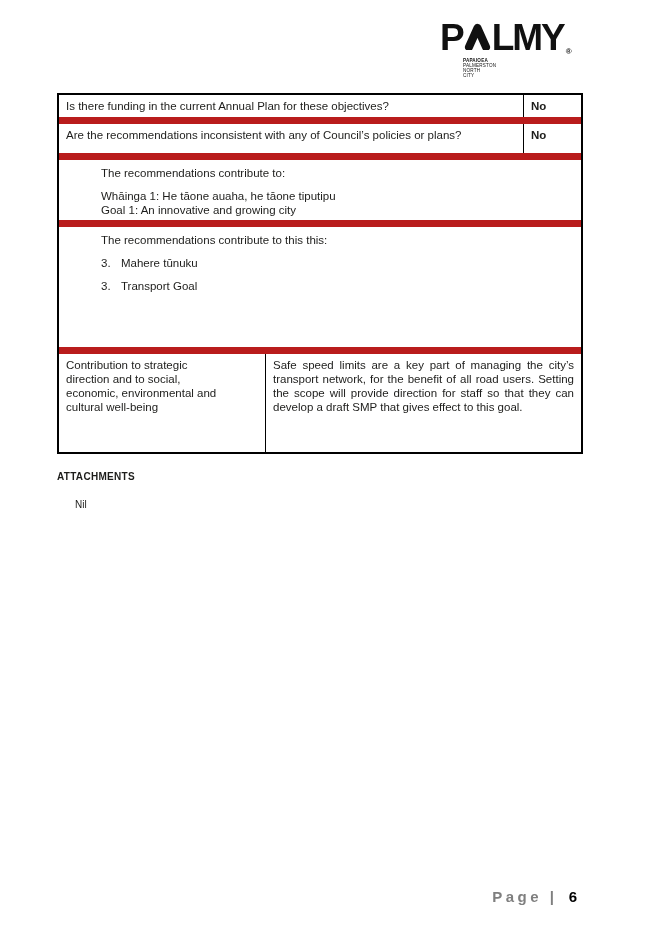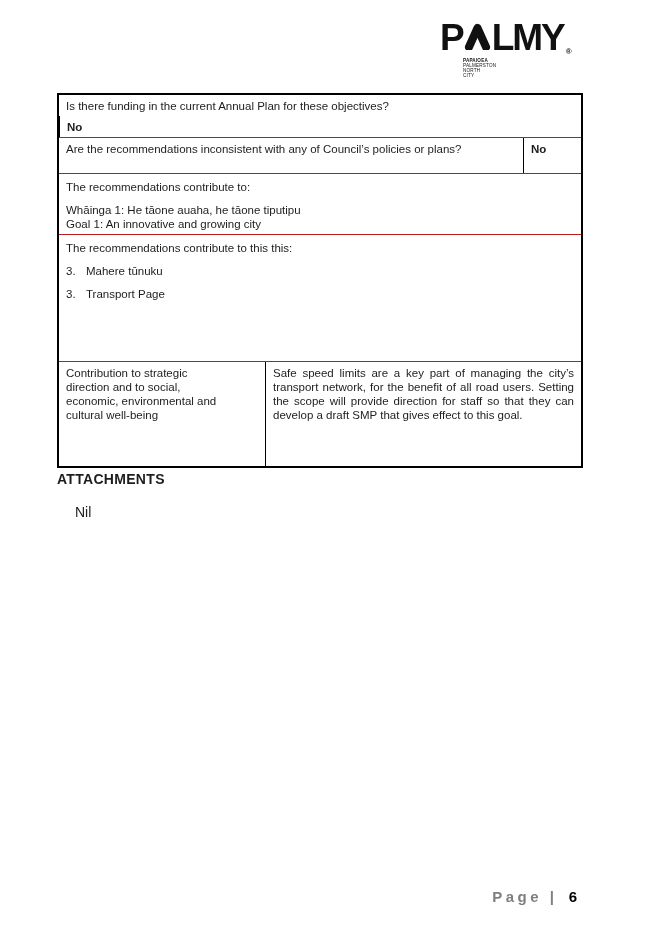--- a/index.html
+++ b/index.html
@@ -61,37 +61,37 @@
     width: 526px;
     box-sizing: border-box;
     border: 2px solid #000000;
     font-size: 11.5px;
     line-height: 14px;
   }
   .t-row {
     display: flex;
     box-sizing: border-box;
   }
-  .t-row + .t-row { border-top: 1px solid #b91c1c; }
+  .t-row + .t-row { border-top: 7px solid #b91c1c; }
   .cell {
     box-sizing: border-box;
     padding: 4px 7px 3px 7px;
   }
   .cell.q { flex: 1; text-align: justify; text-align-last: left; }
   .cell.a {
     width: 58px;
     border-left: 1px solid #000000;
     font-weight: 700;
   }
-  .row-1 { min-height: 22px; flex-direction: column; }
+  .row-1 { min-height: 22px; }
   .row-2 { min-height: 36px; }
   .row-3 { min-height: 57px; }
   .row-4 { min-height: 127px; }
   .row-5 { min-height: 105px; }
-  .cell.full { width: 100%; }
+  .cell.full { width: 100%; margin-left: 35px; }
   .cell .para { margin: 2px 0 9px 0; }
   .cell .line { margin: 0; }
   .list-item {
     display: flex;
     margin: 0 0 9px 0;
   }
   .list-item .num { width: 20px; flex: 0 0 20px; }
   .just {
     text-align: justify;
     text-align-last: left;
@@ -104,21 +104,21 @@
   .cell.right-wide {
     flex: 1;
     border-left: 1px solid #000000;
   }
 
   
   .attachments {
     position: absolute;
     left: 57px;
     top: 471px;
-    font-size: 14px;
+    font-size: 10px;
   }
   .attachments .head {
     font-weight: 700;
     letter-spacing: 0.3px;
   }
   .attachments .val { margin-top: 17px; margin-left: 18px; }
 
   
   .footer {
     position: absolute;
@@ -179,21 +179,21 @@
 
   <div class="t-row row-4">
     <div class="cell full">
       <div class="para">The recommendations contribute to this this:</div>
       <div class="list-item">
         <span class="num">3.</span>
         <span>Mahere tūnuku</span>
       </div>
       <div class="list-item">
         <span class="num">3.</span>
-        <span>Transport Page</span>
+        <span>Transport Goal</span>
       </div>
     </div>
   </div>
 
   <div class="t-row row-5">
     <div class="cell left-narrow">Contribution to strategic direction and to social, economic, environmental and cultural well-being</div>
     <div class="cell right-wide just">Safe speed limits are a key part of managing the city’s transport network, for the benefit of all road users. Setting the scope will provide direction for staff so that they can develop a draft SMP that gives effect to this goal.</div>
   </div>
 
 </div>

